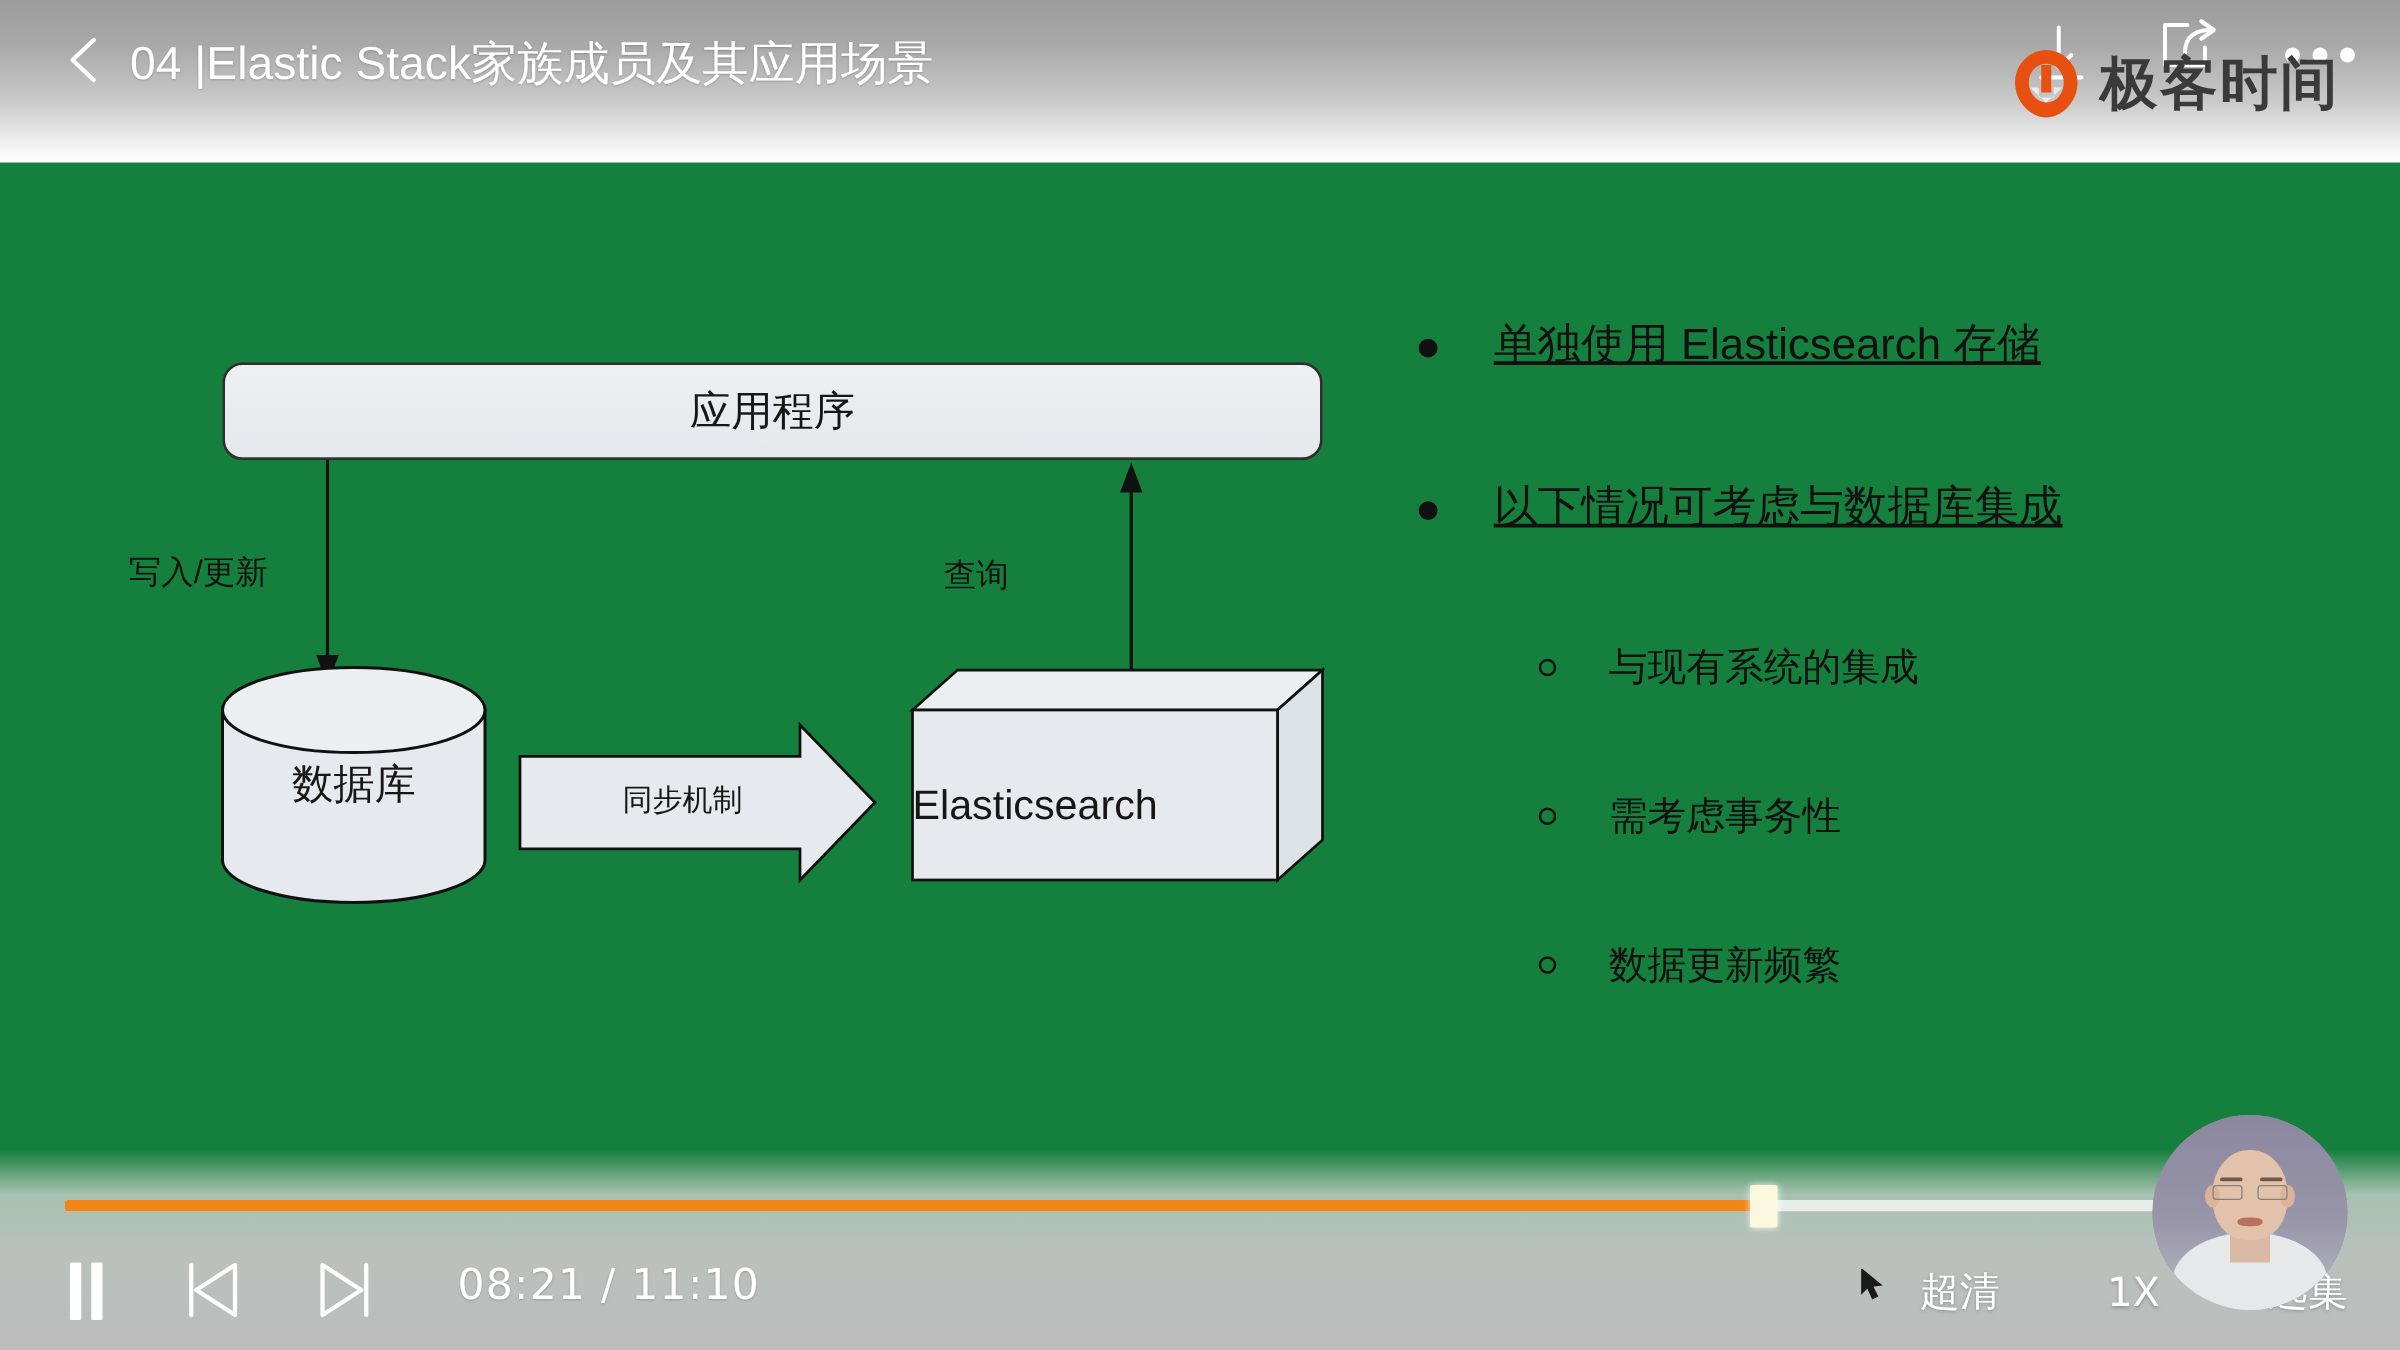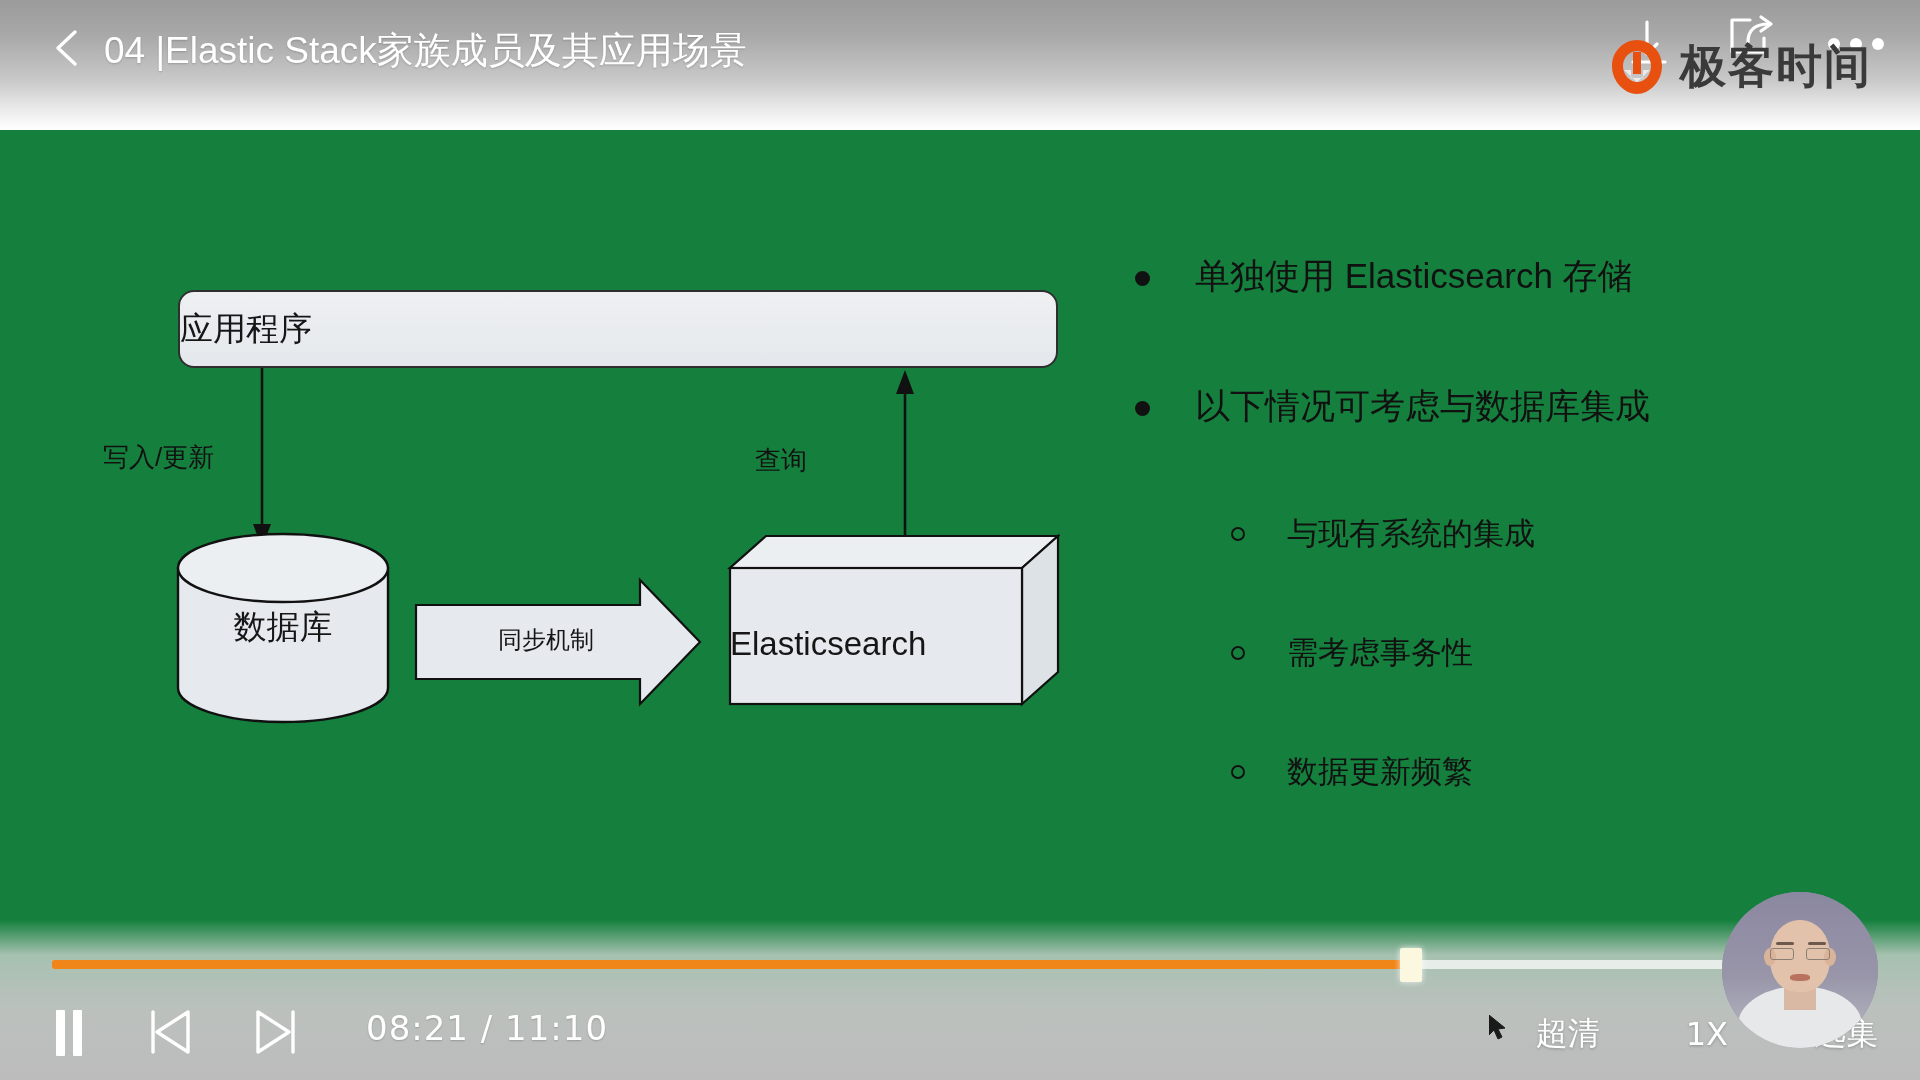--- a/index.html
+++ b/index.html
@@ -44,21 +44,21 @@
     font-family:"DejaVu Sans","Liberation Sans",sans-serif;
     font-weight:400;letter-spacing:0.5px;
   }
 
   
   .diagram{position:absolute;left:0;top:150px;width:1060px;height:640px;}
   .app-box{
     position:absolute;left:178px;top:140px;width:880px;height:78px;
     background:linear-gradient(to bottom,#eef0f2 0%,#e4e8ec 100%);
     border:2px solid #2f2f2f;border-radius:16px;
-    display:flex;align-items:center;
+    display:flex;align-items:center;justify-content:center;
     box-sizing:border-box;
   }
   .app-box span{font-size:33px;color:#161616;}
 
   .label-write{position:absolute;left:103px;top:290px;font-size:26px;color:#111;white-space:nowrap;}
   .label-query{position:absolute;left:755px;top:293px;font-size:26px;color:#111;white-space:nowrap;}
 
   .db-label{
     position:absolute;left:178px;top:455px;width:210px;text-align:center;
     font-size:33px;color:#161616;
@@ -75,21 +75,21 @@
   .diagram svg.art{position:absolute;left:0;top:0;width:1060px;height:640px;}
 
   
   .bullets{position:absolute;left:1135px;top:255px;width:740px;}
   .b-row{display:flex;align-items:flex-start;}
   .b-l1{margin-bottom:88px;}
   .b-l1 .dot{
     width:15px;height:15px;border-radius:50%;background:#111;
     margin-top:16px;margin-right:45px;flex:none;
   }
-  .b-l1 .txt{font-size:35px;color:#111;line-height:1.2;white-space:nowrap;}
+  .b-l1 .txt{font-size:35px;color:#111;line-height:1.2;white-space:nowrap;text-decoration:underline;}
   .sub{margin-left:96px;}
   .b-l2{margin-bottom:82px;}
   .b-l2:last-child{margin-bottom:17px;}
   .b-l2 .ring{
     width:14px;height:14px;border-radius:50%;border:2px solid #111;background:transparent;
     margin-top:12px;margin-right:42px;flex:none;box-sizing:border-box;
   }
   .b-l2 .txt{font-size:31px;color:#111;line-height:1.2;white-space:nowrap;}
 
   

